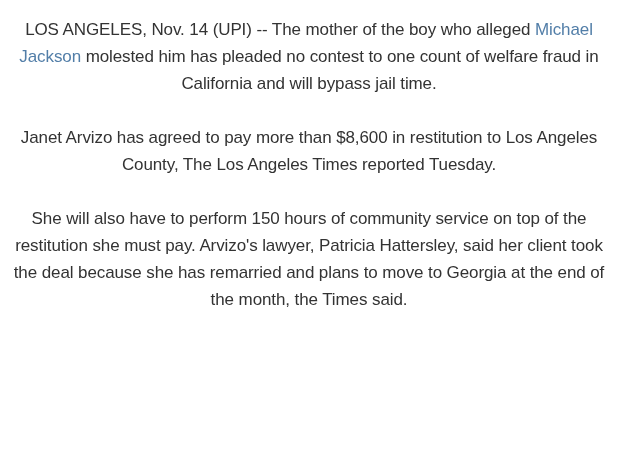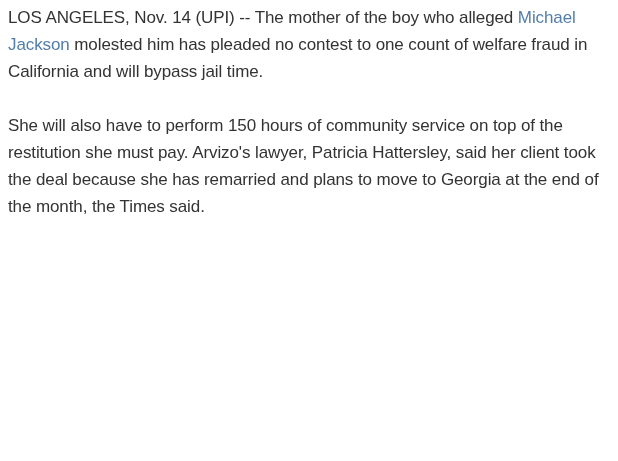--- a/index.html
+++ b/index.html
@@ -11,37 +11,39 @@
     width: 618px;
     height: 461px;
     overflow: hidden;
     font-family: "Liberation Sans", "DejaVu Sans", sans-serif;
   }
   .article {
     padding: 4px 8px 0 8px;
     color: #333333;
   }
   .article p {
-    margin: 0 0 27px 0;
+    margin: 12px 0 27px 0;
     font-size: 17px;
     line-height: 27px;
     letter-spacing: -0.1px;
     color: #333333;
+    text-align: center;
   }
   .article a.inline-link {
     color: #527ea8;
     text-decoration: none;
     cursor: pointer;
   }
 </style>
 </head>
 <body>
 
 <div class="article">
 
   <p><span>LOS ANGELES, Nov. 14 (UPI) -- The mother of the boy who alleged </span><a class="inline-link">Michael Jackson</a><span> molested him has pleaded no contest to one count of welfare fraud in California and will bypass jail time.</span></p>
 
+  <p>Janet Arvizo has agreed to pay more than $8,600 in restitution to Los Angeles County, The Los Angeles Times reported Tuesday.</p>
 
 
 
   <p>She will also have to perform 150 hours of community service on top of the restitution she must pay. Arvizo's lawyer, Patricia Hattersley, said her client took the deal because she has remarried and plans to move to Georgia at the end of the month, the Times said.</p>
 
 </div>
 
 </body></html>

